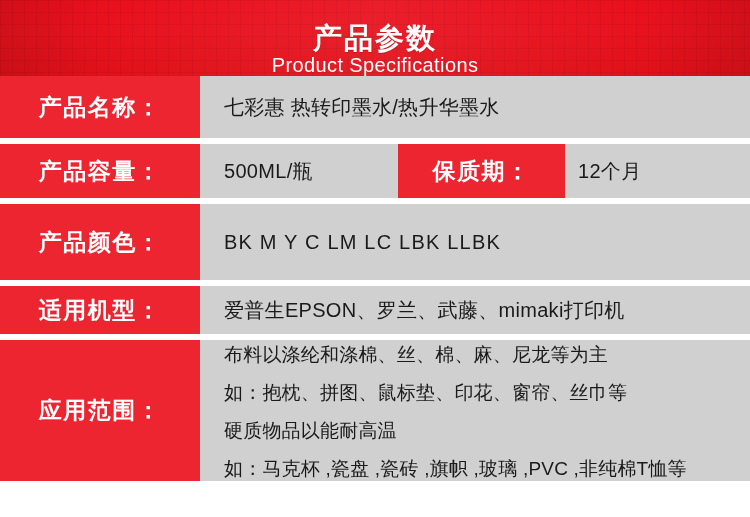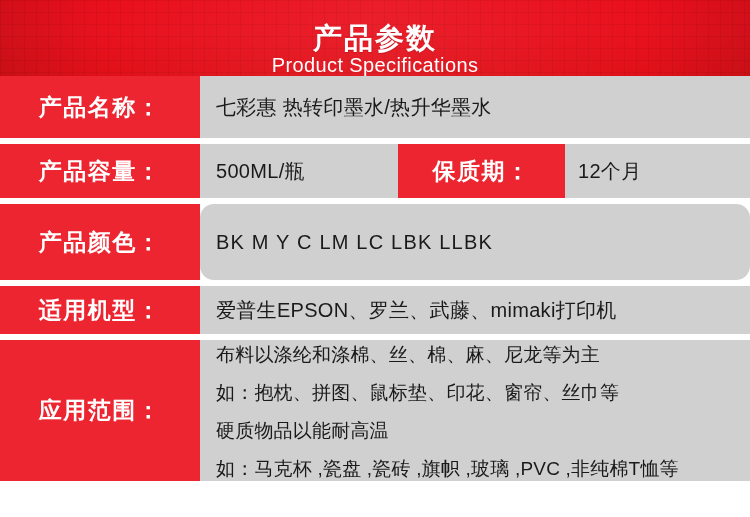--- a/index.html
+++ b/index.html
@@ -113,21 +113,21 @@
   }
 
   .value-cell {
     flex: 1 1 auto;
     background: #d0d0d0;
     color: #1a1a1a;
     font-size: 20px;
     display: flex;
     align-items: center;
     box-sizing: border-box;
-    padding-left: 16px;
+    padding-left: 24px;
     letter-spacing: 0.3px;
   }
 
   
   .row-name { height: 62px; }
 
   
   .row-volume { height: 54px; }
   .row-volume .value-cell.v-volume {
     flex: 0 0 198px;
@@ -137,21 +137,21 @@
     flex: 0 0 167px;
     width: 167px;
   }
   .row-volume .value-cell.v-shelf {
     flex: 1 1 auto;
     padding-left: 13px;
   }
 
   
   .row-color { height: 76px; }
-  .row-color .value-cell { letter-spacing: 1.2px; border-radius: 14px; }
+  .row-color .value-cell { letter-spacing: 1.2px; }
 
   
   .row-model { height: 48px; }
 
   
   .row-scope { height: 141px; }
   .row-scope .value-cell {
     align-items: center;
     padding-top: 3px;
   }

